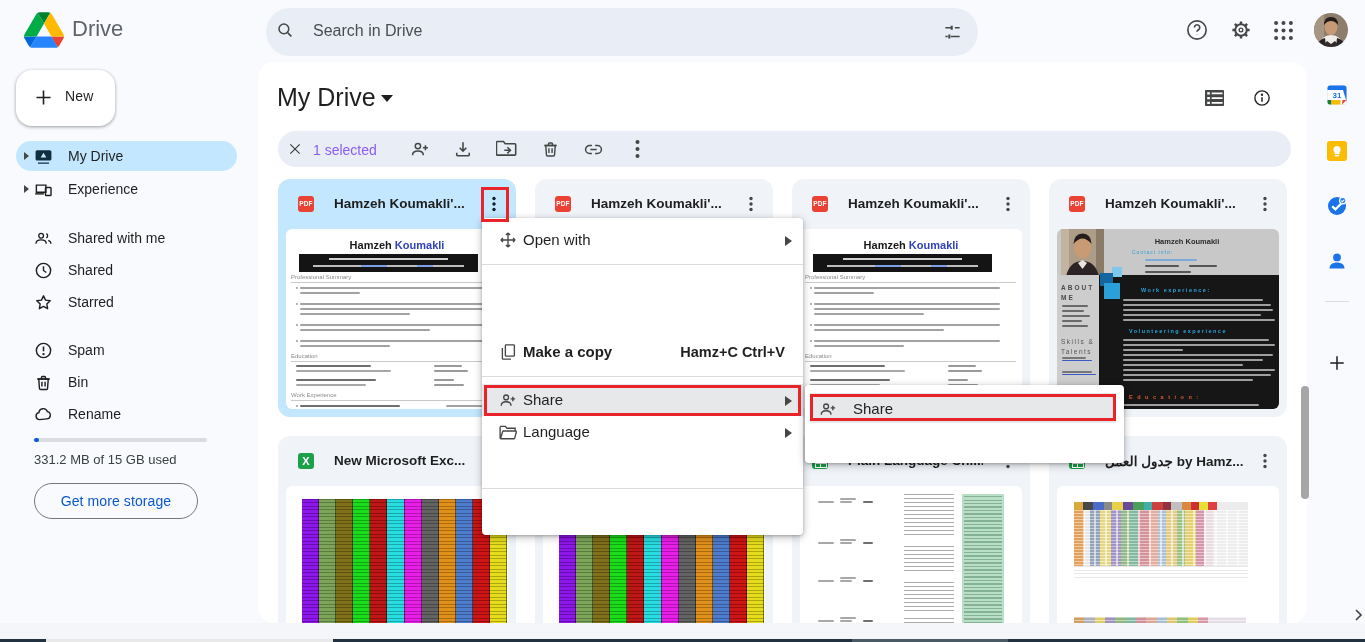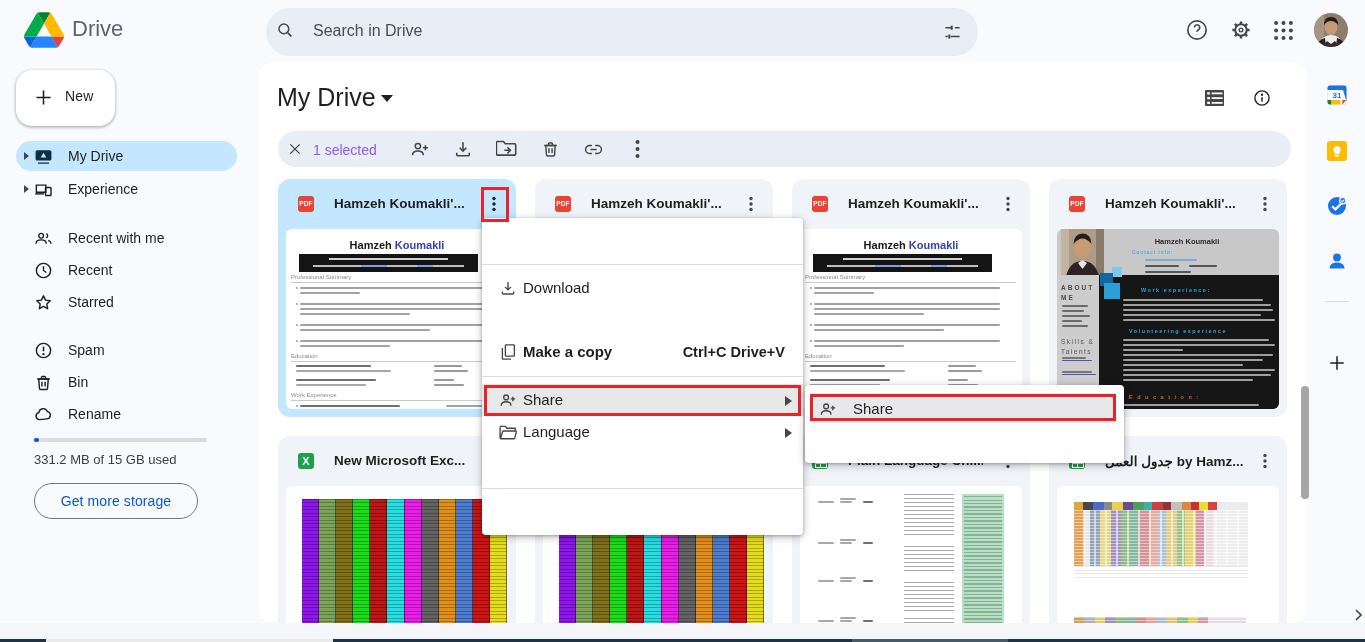--- a/index.html
+++ b/index.html
@@ -204,28 +204,28 @@
       <rect x="14.5" y="9.5" width="7" height="10" rx="1"></rect>
     </svg>
 <div class="navtxt">Experience</div>
 </div>
 <div class="abs navrow" style="top:223px;">
 <svg class="navic" viewBox="0 0 24 24" fill="none" stroke="#1f1f1f" stroke-width="1.7">
       <circle cx="9" cy="8.5" r="3"></circle>
       <path d="M2.5 18.5c0-3 3-4.7 6.5-4.7s6.5 1.7 6.5 4.7"></path>
       <path d="M15.5 5.8a3 3 0 0 1 0 5.4M18 14.4c2 .8 3.4 2.2 3.4 4.1"></path>
     </svg>
-<div class="navtxt">Recent with me</div>
+<div class="navtxt">Shared with me</div>
 </div>
 <div class="abs navrow" style="top:255px;">
 <svg class="navic" viewBox="0 0 24 24" fill="none" stroke="#1f1f1f" stroke-width="1.8">
       <circle cx="12" cy="12" r="9"></circle>
       <path d="M12 6.5V12l3.5 2.5"></path>
     </svg>
-<div class="navtxt">Recent</div>
+<div class="navtxt">Shared</div>
 </div>
 <div class="abs navrow" style="top:287px;">
 <svg class="navic" viewBox="0 0 24 24" fill="none" stroke="#1f1f1f" stroke-width="1.8">
       <path d="m12 3.6 2.6 5.4 5.9.8-4.3 4.1 1 5.9-5.2-2.8-5.2 2.8 1-5.9L3.5 9.8l5.9-.8z" stroke-linejoin="round"></path>
     </svg>
 <div class="navtxt">Starred</div>
 </div>
 <div class="abs navrow" style="top:335px;">
 <svg class="navic" viewBox="0 0 24 24" fill="none" stroke="#1f1f1f" stroke-width="1.8">
       <circle cx="12" cy="12" r="9"></circle>
@@ -576,35 +576,35 @@
       <div class="ar-t1">
         <div class="ar-head"></div>
         <div class="ar-body"></div>
         <div class="ar-foot"></div>
       </div>
       <div class="ar-t2"></div>
     </div>
 </div>
 
 <div id="menu" class="abs" style="z-index:40;">
+<div class="mrow" style="top:6px;">
+<svg class="mic" viewBox="0 0 24 24" fill="none" stroke="currentColor" stroke-width="1.8">
+        <path d="M12 2.5v19M2.5 12h19M12 2.5 9.2 5.3M12 2.5l2.8 2.8M12 21.5l-2.8-2.8M12 21.5l2.8-2.8M2.5 12l2.8-2.8M2.5 12l2.8 2.8M21.5 12l-2.8-2.8M21.5 12l-2.8 2.8"></path>
+      </svg>
+<div class="mtxt">Open with</div>
+      <div class="marr"></div>
+</div>
 <div class="msep" style="top:46px;"></div>
-<div class="mrow" style="top:54px;">
-<svg class="mic" viewBox="0 0 24 24" fill="none" stroke="currentColor" stroke-width="1.8">
-        <path d="M12 4v10M8 10.5l4 4 4-4"></path>
-        <path d="M4.5 16.5v2.5a1 1 0 0 0 1 1h13a1 1 0 0 0 1-1v-2.5"></path>
-      </svg>
-<div class="mtxt">Download</div>
-</div>
 <div class="mrow" style="top:118px;font-weight:bold;">
 <svg class="mic" viewBox="0 0 24 24" fill="none" stroke="currentColor" stroke-width="1.8">
         <rect x="8.5" y="2.5" width="12" height="15" rx="1"></rect>
         <path d="M4.5 6.5v14a1 1 0 0 0 1 1H16"></path>
       </svg>
 <div class="mtxt">Make a copy</div>
-      <div class="msc">Ctrl+C Drive+V</div>
+      <div class="msc">Hamz+C Ctrl+V</div>
 </div>
 <div class="msep" style="top:158px;"></div>
 <div class="mrow" style="top:166px;background:#e7e8ea;">
 <svg class="mic" viewBox="0 0 24 24" fill="none" stroke="currentColor" stroke-width="1.8">
         <circle cx="9.5" cy="8.5" r="3.2"></circle>
         <path d="M3 19.5c0-3.4 3-5.2 6.5-5.2s6.5 1.8 6.5 5.2"></path>
         <path d="M18.5 7.5v6M15.5 10.5h6" stroke-width="1.9"></path>
       </svg>
 <div class="mtxt">Share</div>
       <div class="marr"></div>

